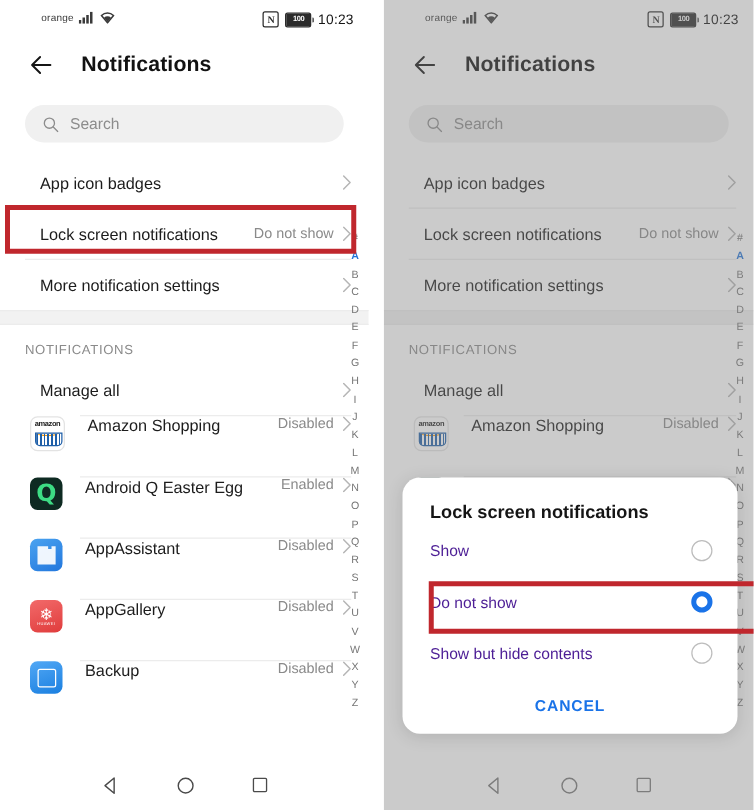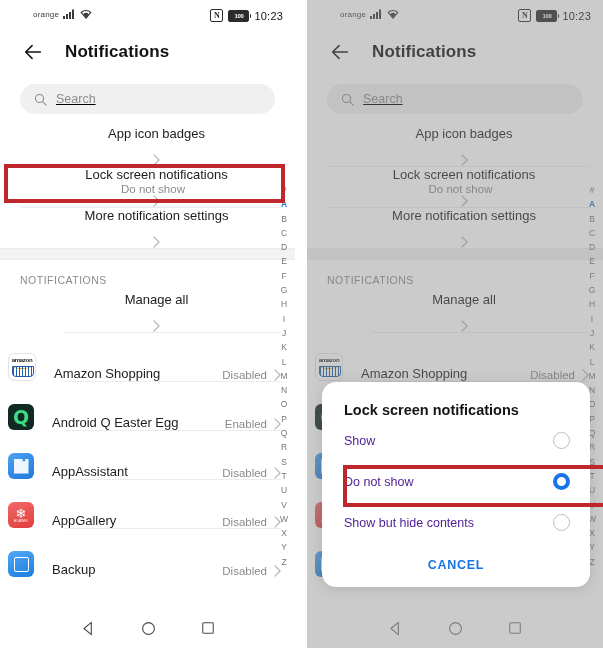--- a/index.html
+++ b/index.html
@@ -19,35 +19,35 @@
   .batt{position:relative;width:19px;height:10px;border:1.3px solid #2b2b2b;border-radius:2px;display:flex;align-items:center;justify-content:center;}
   .batt:after{content:"";position:absolute;right:-3px;top:3px;width:1.6px;height:4px;background:#2b2b2b;border-radius:0 1px 1px 0;}
   .batt span{font-size:6px;font-weight:700;color:#fff;background:#2b2b2b;width:100%;height:100%;display:flex;align-items:center;justify-content:center;letter-spacing:-0.3px;}
 
   
   .header{height:44px;display:flex;align-items:center;padding-left:22px;}
   .back-arrow{width:22px;height:22px;display:block;}
   .page-title{font-size:17px;font-weight:700;color:#121212;margin-left:21px;letter-spacing:0.1px;}
 
   
-  .search-wrap{padding:10px 20px 0 20px;text-decoration:underline;}
+  .search-wrap{padding:10px 20px 0 20px;}
   .search-box{height:30px;background:#f0f0f0;border-radius:15px;display:flex;align-items:center;padding-left:14px;gap:9px;}
   .search-ph{font-size:12.5px;color:#8c8c8c;}
 
   
   .list{margin-top:12px;}
-  .row{height:40px;display:flex;align-items:center;padding:0 14px 0 32px;position:relative;flex-direction:column;}
+  .row{height:40px;display:flex;align-items:center;padding:0 14px 0 32px;position:relative;}
   .row .label{font-size:13px;color:#1c1c1c;flex:1;}
   .row .value{font-size:11.5px;color:#8a8a8a;margin-right:7px;}
   .chev{width:7px;height:12px;flex:0 0 auto;}
   .divider{height:1px;background:#ececec;margin-left:20px;margin-right:14px;}
   .gap-band{height:10px;background:#f2f2f2;border-top:1px solid #ececec;border-bottom:1px solid #ececec;}
   .section-title{font-size:10.5px;color:#8a8a8a;letter-spacing:0.5px;padding:14px 0 6px 20px;}
 
-  .app-row{height:48px;display:flex;align-items:flex-end;padding:0 14px 0 8px;}
+  .app-row{height:48px;display:flex;align-items:flex-start;padding:0 14px 0 24px;}
   .app-icon{width:26px;height:26px;border-radius:6px;flex:0 0 auto;overflow:hidden;position:relative;}
   .app-row .label{font-size:13px;color:#1c1c1c;flex:1;margin-left:18px;}
   .app-row .value{font-size:11.5px;color:#8a8a8a;margin-right:7px;}
   .app-divider{height:1px;background:#ececec;margin-left:64px;margin-right:14px;}
 
   
   .alpha{position:absolute;right:3px;top:183px;width:16px;display:flex;flex-direction:column;align-items:center;z-index:20;}
   .alpha span{font-size:8.5px;line-height:14.3px;color:#767676;}
   .alpha span.active{color:#2575d8;font-weight:700;}
 

